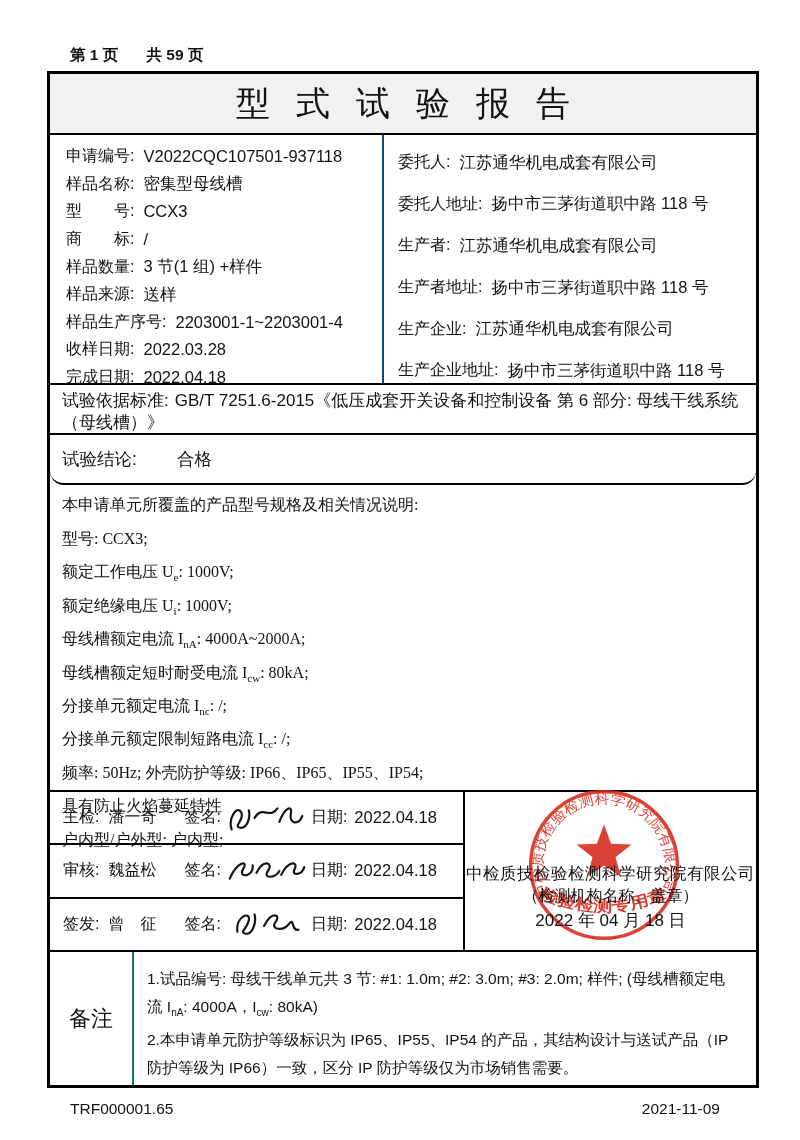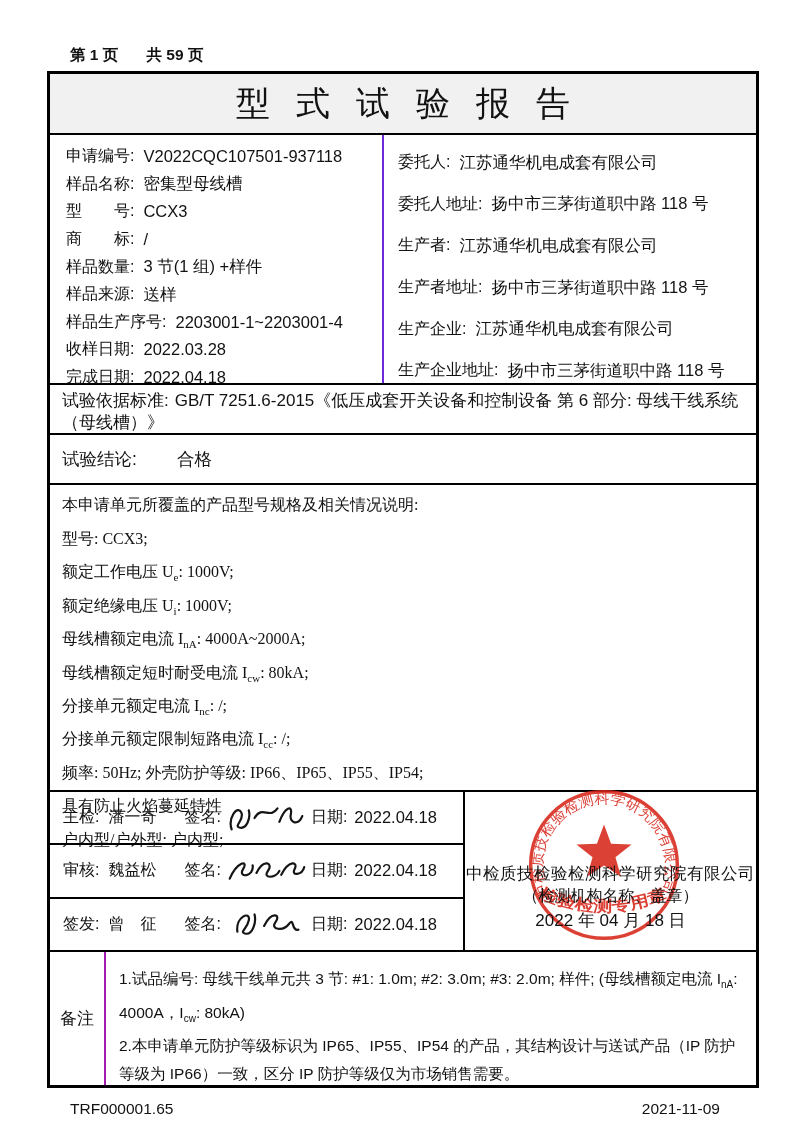--- a/index.html
+++ b/index.html
@@ -10,31 +10,31 @@
   .hdr{position:absolute;top:45px;left:70px;right:76px;display:flex;
        justify-content:space-between;font-size:15.5px;font-weight:bold;}
   .hdr .pg span + span{margin-left:24px;}
   .doc{position:absolute;left:47px;top:71px;width:712px;border:3px solid #000;
        box-sizing:border-box;background:#fff;}
   .title-row{height:61px;background:#f1f1f1;border-bottom:2px solid #000;
        display:flex;align-items:center;justify-content:center;
        font-family:"Liberation Serif", serif;font-size:34px;letter-spacing:26px;
        padding-left:26px;box-sizing:border-box;}
   .info-row{display:flex;border-bottom:2px solid #000;height:248px;}
-  .info-left{width:334px;border-right:2px solid #6d28d9;box-sizing:border-box;
+  .info-left{width:334px;border-right:2px solid #0c4a6e;box-sizing:border-box;
        padding:8px 0 8px 16px;}
   .info-left .irow{height:27.6px;display:flex;align-items:center;font-size:16px;white-space:nowrap;}
   .info-right{flex:1;padding:7px 0 0 14px;}
   .info-right .irow{height:41.6px;display:flex;align-items:center;font-size:16px;white-space:nowrap;}
   .irow .val{margin-left:9px;font-size:16.5px;}
   .std-row{border-bottom:2px solid #000;padding:5px 10px 0 12px;height:43px;
        font-size:17px;line-height:22px;}
   .std-row .val{margin-left:6px;}
   .concl-row{border-bottom:2px solid #000;height:48px;display:flex;align-items:center;
-       font-size:17.5px;padding-left:12px;}
+       font-size:17.5px;padding-left:12px;border-radius:14px;}
   .concl-row .val{margin-left:40px;}
   .cov-row{border-bottom:2px solid #000;padding:7px 10px 0 12px;height:298px;font-size:16px;font-family:Liberation Serif, serif;}
   .cov-intro{line-height:26px;margin-bottom:7px;}
   .spec-line{line-height:27.2px;white-space:nowrap;}
   .spec-line sub{font-size:11px;}
   .sig-section{display:flex;border-bottom:2px solid #000;height:158px;}
   .sig-left{width:415px;border-right:2px solid #000;box-sizing:border-box;
        display:flex;flex-direction:column;}
   .sig-row{flex:1;display:flex;align-items:center;padding-left:13px;font-size:16px;
        border-bottom:2px solid #000;white-space:nowrap;}
@@ -43,22 +43,22 @@
   .sig-svg{width:90px;height:42px;flex:0 0 auto;}
   .sig-svg path{fill:none;stroke:#151515;stroke-width:2.3;stroke-linecap:round;}
   .sig-row .date{margin-left:7px;font-size:16.5px;}
   .stamp-cell{flex:1;position:relative;}
   .stamp-txt{position:absolute;left:0;right:0;text-align:center;}
   .st-org{top:71px;font-size:16.5px;letter-spacing:0.5px;}
   .st-cap{top:94px;font-size:16px;}
   .st-date{top:117px;font-size:17px;}
   .stamp-svg{position:absolute;left:57px;top:-9px;width:164px;height:164px;opacity:0.88;}
   .remark-row{display:flex;height:133px;}
-  .remark-label{width:56px;border-right:2px solid #a21caf;box-sizing:border-box;
-       display:flex;align-items:center;justify-content:center;font-size:17px;}
+  .remark-label{width:84px;border-right:2px solid #0f766e;box-sizing:border-box;
+       display:flex;align-items:center;justify-content:center;font-size:22px;}
   .remark-body{flex:1;padding:13px 16px 0 13px;font-size:15.5px;line-height:27.5px;border-radius:23px;}
   .remark-body .note{margin:0;}
   .remark-body sub{font-size:10px;}
   .footer{position:absolute;top:1100px;left:70px;right:80px;display:flex;
        justify-content:space-between;font-size:15.5px;}
 </style>
 </head>
 <body>
 
 <div class="page">

